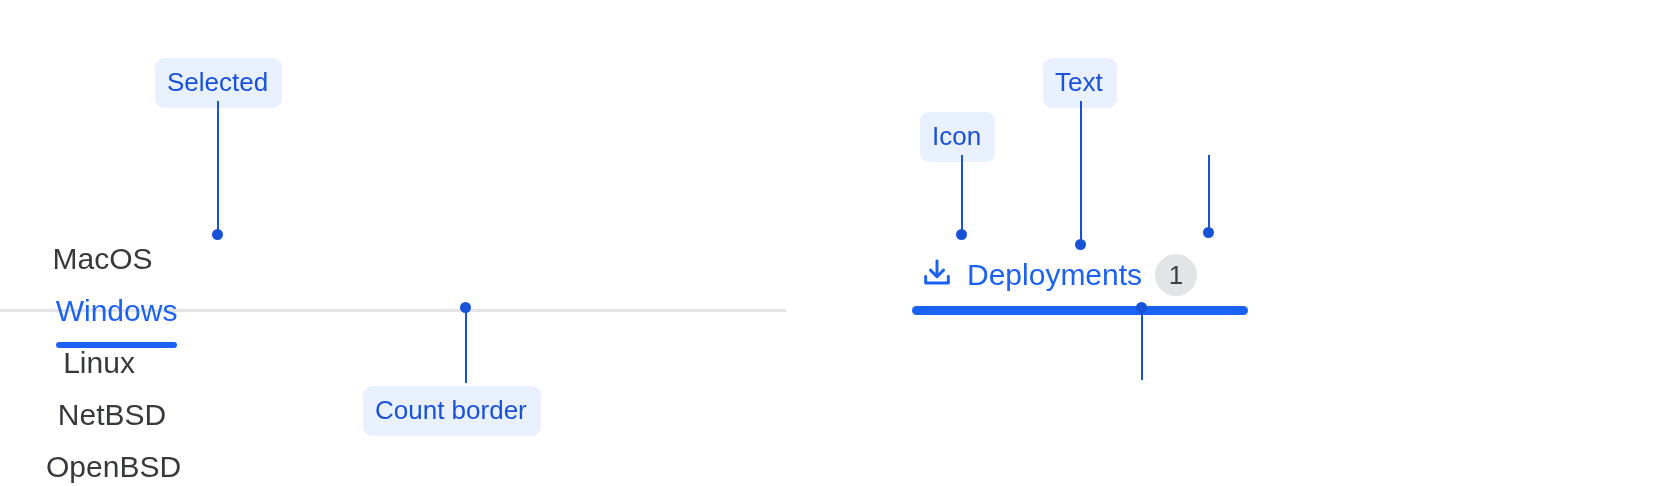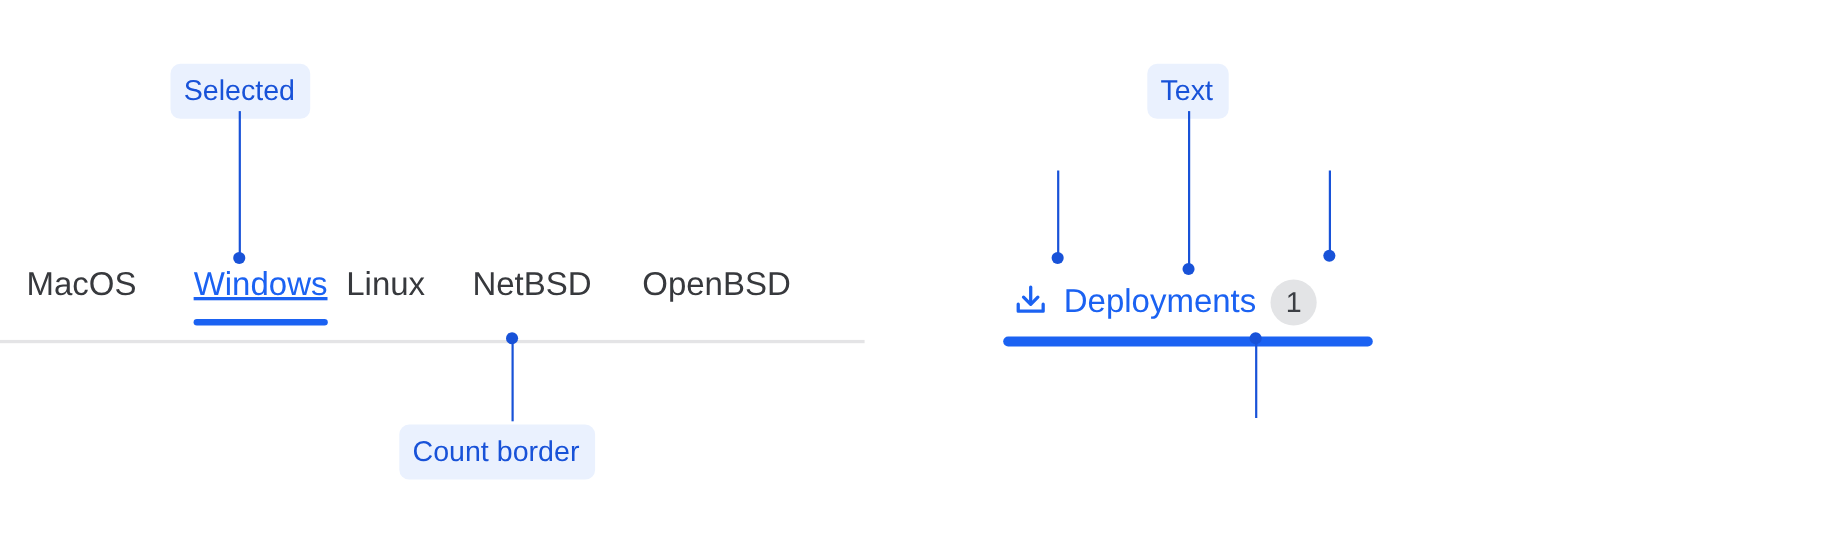--- a/index.html
+++ b/index.html
@@ -48,22 +48,23 @@
     position: absolute;
     left: 0;
     top: 244px;
     width: 786px;
     height: 74px;
   }
   .tabrow {
     position: absolute;
     left: 0; top: 0;
     display: flex;
-    align-items: flex-start;
+    align-items: center;
     height: 68px;
+    flex-direction: column;
   }
   .tab {
     font-size: 30px;
     line-height: 1;
     color: #37393d;
     padding: 0 0 22px 0;
     white-space: nowrap;
     position: relative;
   }
   .tab.selected { color: #1b62f2; }
@@ -141,21 +142,21 @@
 
   <div class="tabstrip">
     <div class="baseline"></div>
 
     <div class="tabrow">
 
       <div class="tab" style="margin-left:24px;">
         <span>MacOS</span>
       </div>
 
-      <div class="tab selected" style="margin-left:52px;text-decoration:underline;">
+      <div class="tab selected" style="margin-left:52px;">
         <span>Windows</span>
         <span class="tab-underline"></span>
       </div>
 
       <div class="tab" style="margin-left:17px;">
         <span>Linux</span>
       </div>
 
       <div class="tab" style="margin-left:43px;">
         <span>NetBSD</span>
@@ -165,20 +166,21 @@
         <span>OpenBSD</span>
       </div>
 
     </div>
   </div>
 
   <div class="dot" style="left:460px; top:302px;"></div>
   <div class="leader" style="left:465px; top:308px; height:75px;"></div>
   <div class="chip" style="left:363px; top:386px;">Count border</div>
 
+  <div class="chip" style="left:920px; top:112px;">Icon</div>
   <div class="leader" style="left:961px; top:155px; height:80px;"></div>
   <div class="dot" style="left:956px; top:229px;"></div>
 
   <div class="chip" style="left:1043px; top:58px;">Text</div>
   <div class="leader" style="left:1080px; top:101px; height:144px;"></div>
   <div class="dot" style="left:1075px; top:239px;"></div>
 
   <div class="leader" style="left:1208px; top:155px; height:78px;"></div>
   <div class="dot" style="left:1203px; top:227px;"></div>
 

